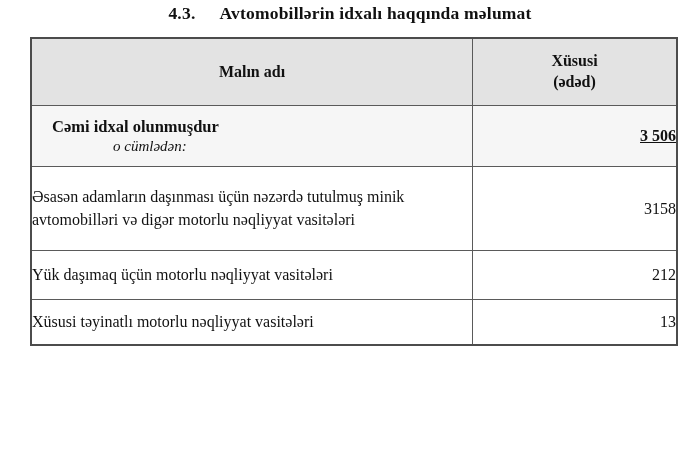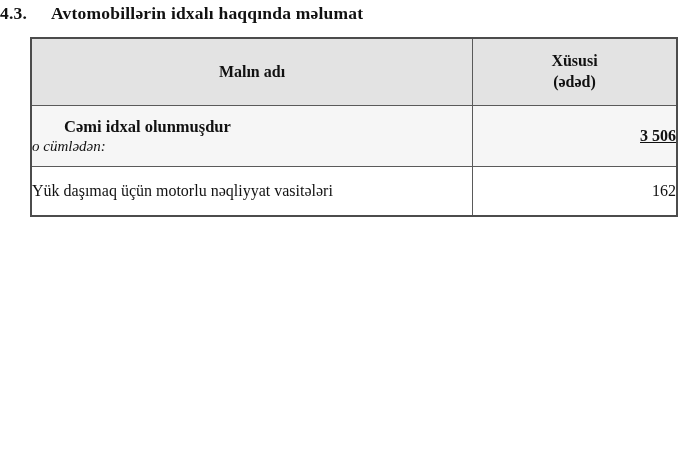--- a/index.html
+++ b/index.html
@@ -9,21 +9,21 @@
   }
   body {
     width: 700px;
     height: 454px;
     position: relative;
     font-family: "Liberation Serif", serif;
     color: #111111;
     overflow: hidden;
   }
   .doc-title {
-    text-align: left;
+    text-align: center;
     padding-top: 3px;
     font-weight: bold;
     font-size: 17.5px;
     letter-spacing: 0.2px;
   }
   .doc-title .num {
     display: inline-block;
     margin-right: 24px;
   }
   .tbl-wrap {
@@ -52,25 +52,26 @@
     text-align: center;
     height: 66px;
     line-height: 1.3;
   }
   tr.summary td {
     background: var(--summary_bg, #f6f6f6);
     height: 60px;
   }
   .sum-label {
     font-weight: bold;
-    padding-left: 32px;
+    padding-left: 20px;
     font-size: 16.5px;
   }
   .sum-sub {
     font-style: italic;
+    padding-left: 81px;
     font-size: 15px;
     padding-top: 1px;
   }
   td.label-cell {
     padding: 0 13px 0 7px;
     line-height: 1.42;
     text-align: left;
   }
   td.val {
     text-align: right;
@@ -101,19 +102,27 @@
       </tr>
     </thead>
     <tbody>
       <tr class="summary">
         <td>
           <div class="sum-label">Cəmi idxal olunmuşdur</div>
           <div class="sum-sub">o cümlədən:</div>
         </td>
         <td class="val bold">3 506</td>
       </tr>
+      <tr class="r-minik">
+        <td class="label-cell">Əsasən adamların daşınması üçün nəzərdə tutulmuş minik avtomobilləri və digər motorlu nəqliyyat vasitələri</td>
+        <td class="val">3158</td>
+      </tr>
       <tr class="r-cargo">
         <td class="label-cell">Yük daşımaq üçün motorlu nəqliyyat vasitələri</td>
-        <td class="val">162</td>
+        <td class="val">212</td>
+      </tr>
+      <tr class="r-special">
+        <td class="label-cell">Xüsusi təyinatlı motorlu nəqliyyat vasitələri</td>
+        <td class="val">13</td>
       </tr>
     </tbody>
   </table>
 </div>
 
 </body></html>

